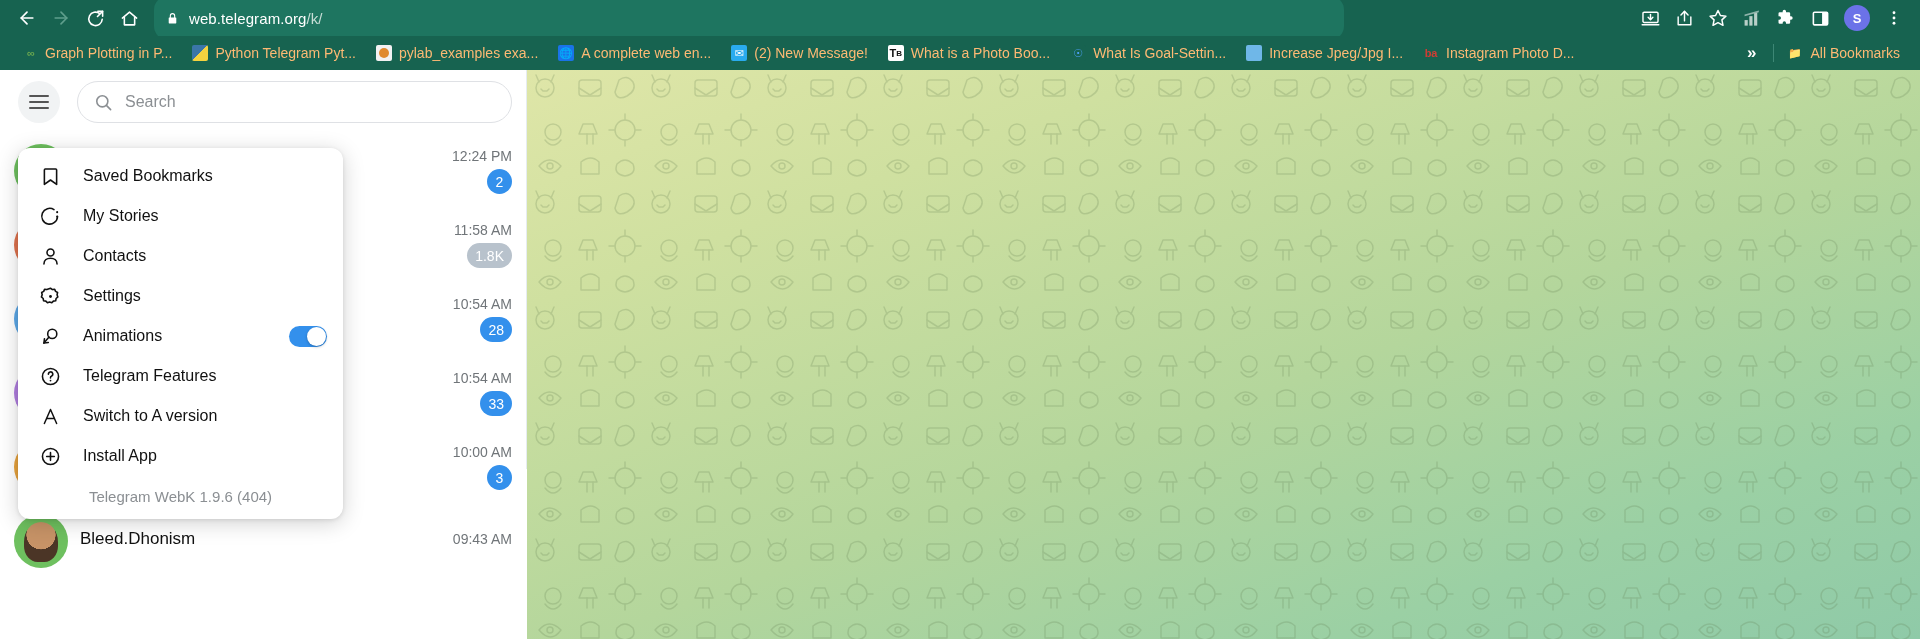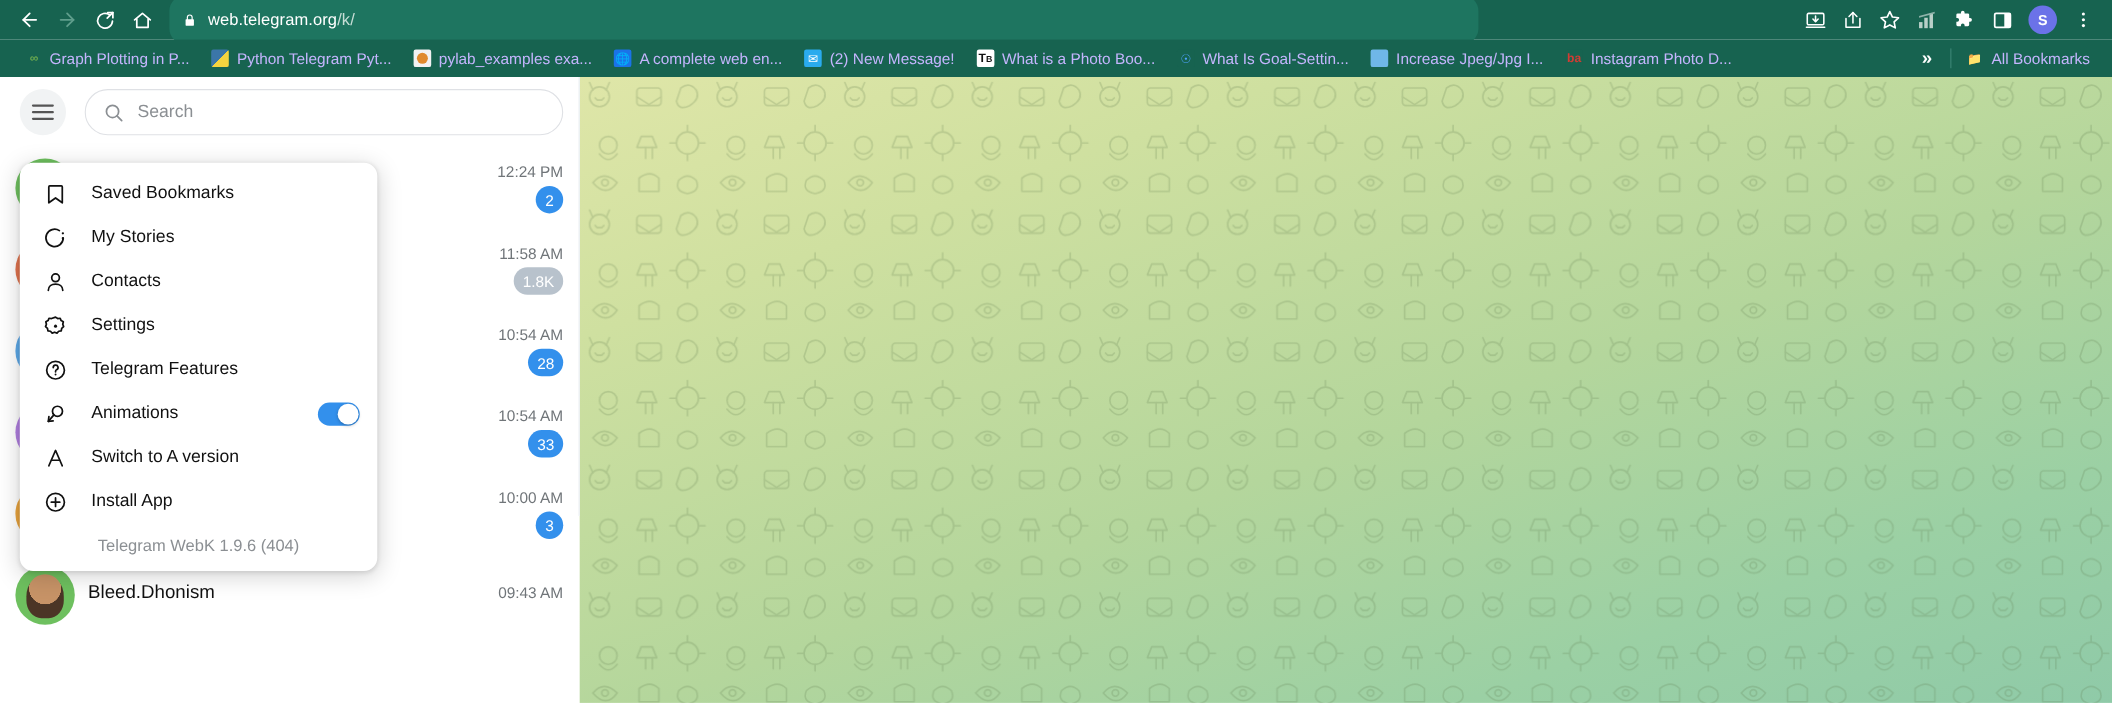--- a/index.html
+++ b/index.html
@@ -92,21 +92,21 @@
   .bm .fav {
     width: 16px; height: 16px;
     margin-right: 7px;
     flex: 0 0 auto;
     display: flex; align-items: center; justify-content: center;
     font-size: 11px;
     border-radius: 2px;
     overflow: hidden;
   }
   .bm .lbl {
-    color: #c4b5fd;
+    color: #fdba74;
     font-size: 14px;
     white-space: nowrap;
   }
   .bm-right { margin-left: auto; display:flex; align-items:center; flex: 0 0 auto;}
   .chev { color:#fff; font-size:17px; font-weight:bold; padding: 0 10px; }
   .bm-sep { width:1px; height:18px; background:#3d8775; margin: 0 6px; }
 
   
   .fv-graph { color:#6aa84f; font-size: 12px; font-weight:bold; letter-spacing:-2px;}
   .fv-py { background: linear-gradient(135deg,#3b76a8 50%, #f5d33f 50%); border-radius:3px; }
@@ -594,43 +594,43 @@
                 <path d="M12 2.6l2.2 1.5 2.6-.3 1 2.4 2.3 1.2-.6 2.6.9 2.5-2 1.8-.5 2.6-2.6.4-1.8 1.9-2.5-.9-2.5.9-1.8-1.9-2.6-.4-.5-2.6-2-1.8.9-2.5-.6-2.6L4.2 6.2l1-2.4 2.6.3z"></path>
                 <circle cx="12" cy="12" r="1.6" fill="#111" stroke="none"></circle>
               </svg>
           </span>
           <span class="mi-label">Settings</span>
         </div>
 
 
         <div class="menu-item">
           <span class="mi-icon">
+            <svg width="21" height="21" viewBox="0 0 24 24" fill="none" stroke="#111" stroke-width="1.8" stroke-linecap="round" stroke-linejoin="round">
+                <circle cx="14" cy="9" r="5.2"></circle>
+                <path d="M10.3 12.7 4.5 19.5"></path>
+                <path d="M4.5 19.5l5-.6M4.5 19.5l.6-5"></path>
+              </svg>
+          </span>
+          <span class="mi-label">Animations</span>
+          <span class="toggle on">
+              <span class="knob"></span>
+            </span>
+        </div>
+
+        <div class="menu-item">
+          <span class="mi-icon">
             <svg width="21" height="21" viewBox="0 0 24 24" fill="none" stroke="#111" stroke-width="1.8" stroke-linecap="round">
                 <circle cx="12" cy="12" r="9.2"></circle>
                 <path d="M9.6 9.3a2.5 2.5 0 1 1 3.4 2.3c-.7.3-1 .9-1 1.7v.4"></path>
                 <circle cx="12" cy="16.6" r="1" fill="#111" stroke="none"></circle>
               </svg>
           </span>
           <span class="mi-label">Telegram Features</span>
         </div>
 
-        <div class="menu-item">
-          <span class="mi-icon">
-            <svg width="21" height="21" viewBox="0 0 24 24" fill="none" stroke="#111" stroke-width="1.8" stroke-linecap="round" stroke-linejoin="round">
-                <circle cx="14" cy="9" r="5.2"></circle>
-                <path d="M10.3 12.7 4.5 19.5"></path>
-                <path d="M4.5 19.5l5-.6M4.5 19.5l.6-5"></path>
-              </svg>
-          </span>
-          <span class="mi-label">Animations</span>
-          <span class="toggle on">
-              <span class="knob"></span>
-            </span>
-        </div>
-
 
         <div class="menu-item">
           <span class="mi-icon">
             <svg width="21" height="21" viewBox="0 0 24 24" fill="none" stroke="#111" stroke-width="1.7" stroke-linecap="round" stroke-linejoin="round">
                 <path d="M5 20 12 4l7 16"></path>
                 <path d="M7.8 14.2h8.4"></path>
               </svg>
           </span>
           <span class="mi-label">Switch to A version</span>
         </div>

